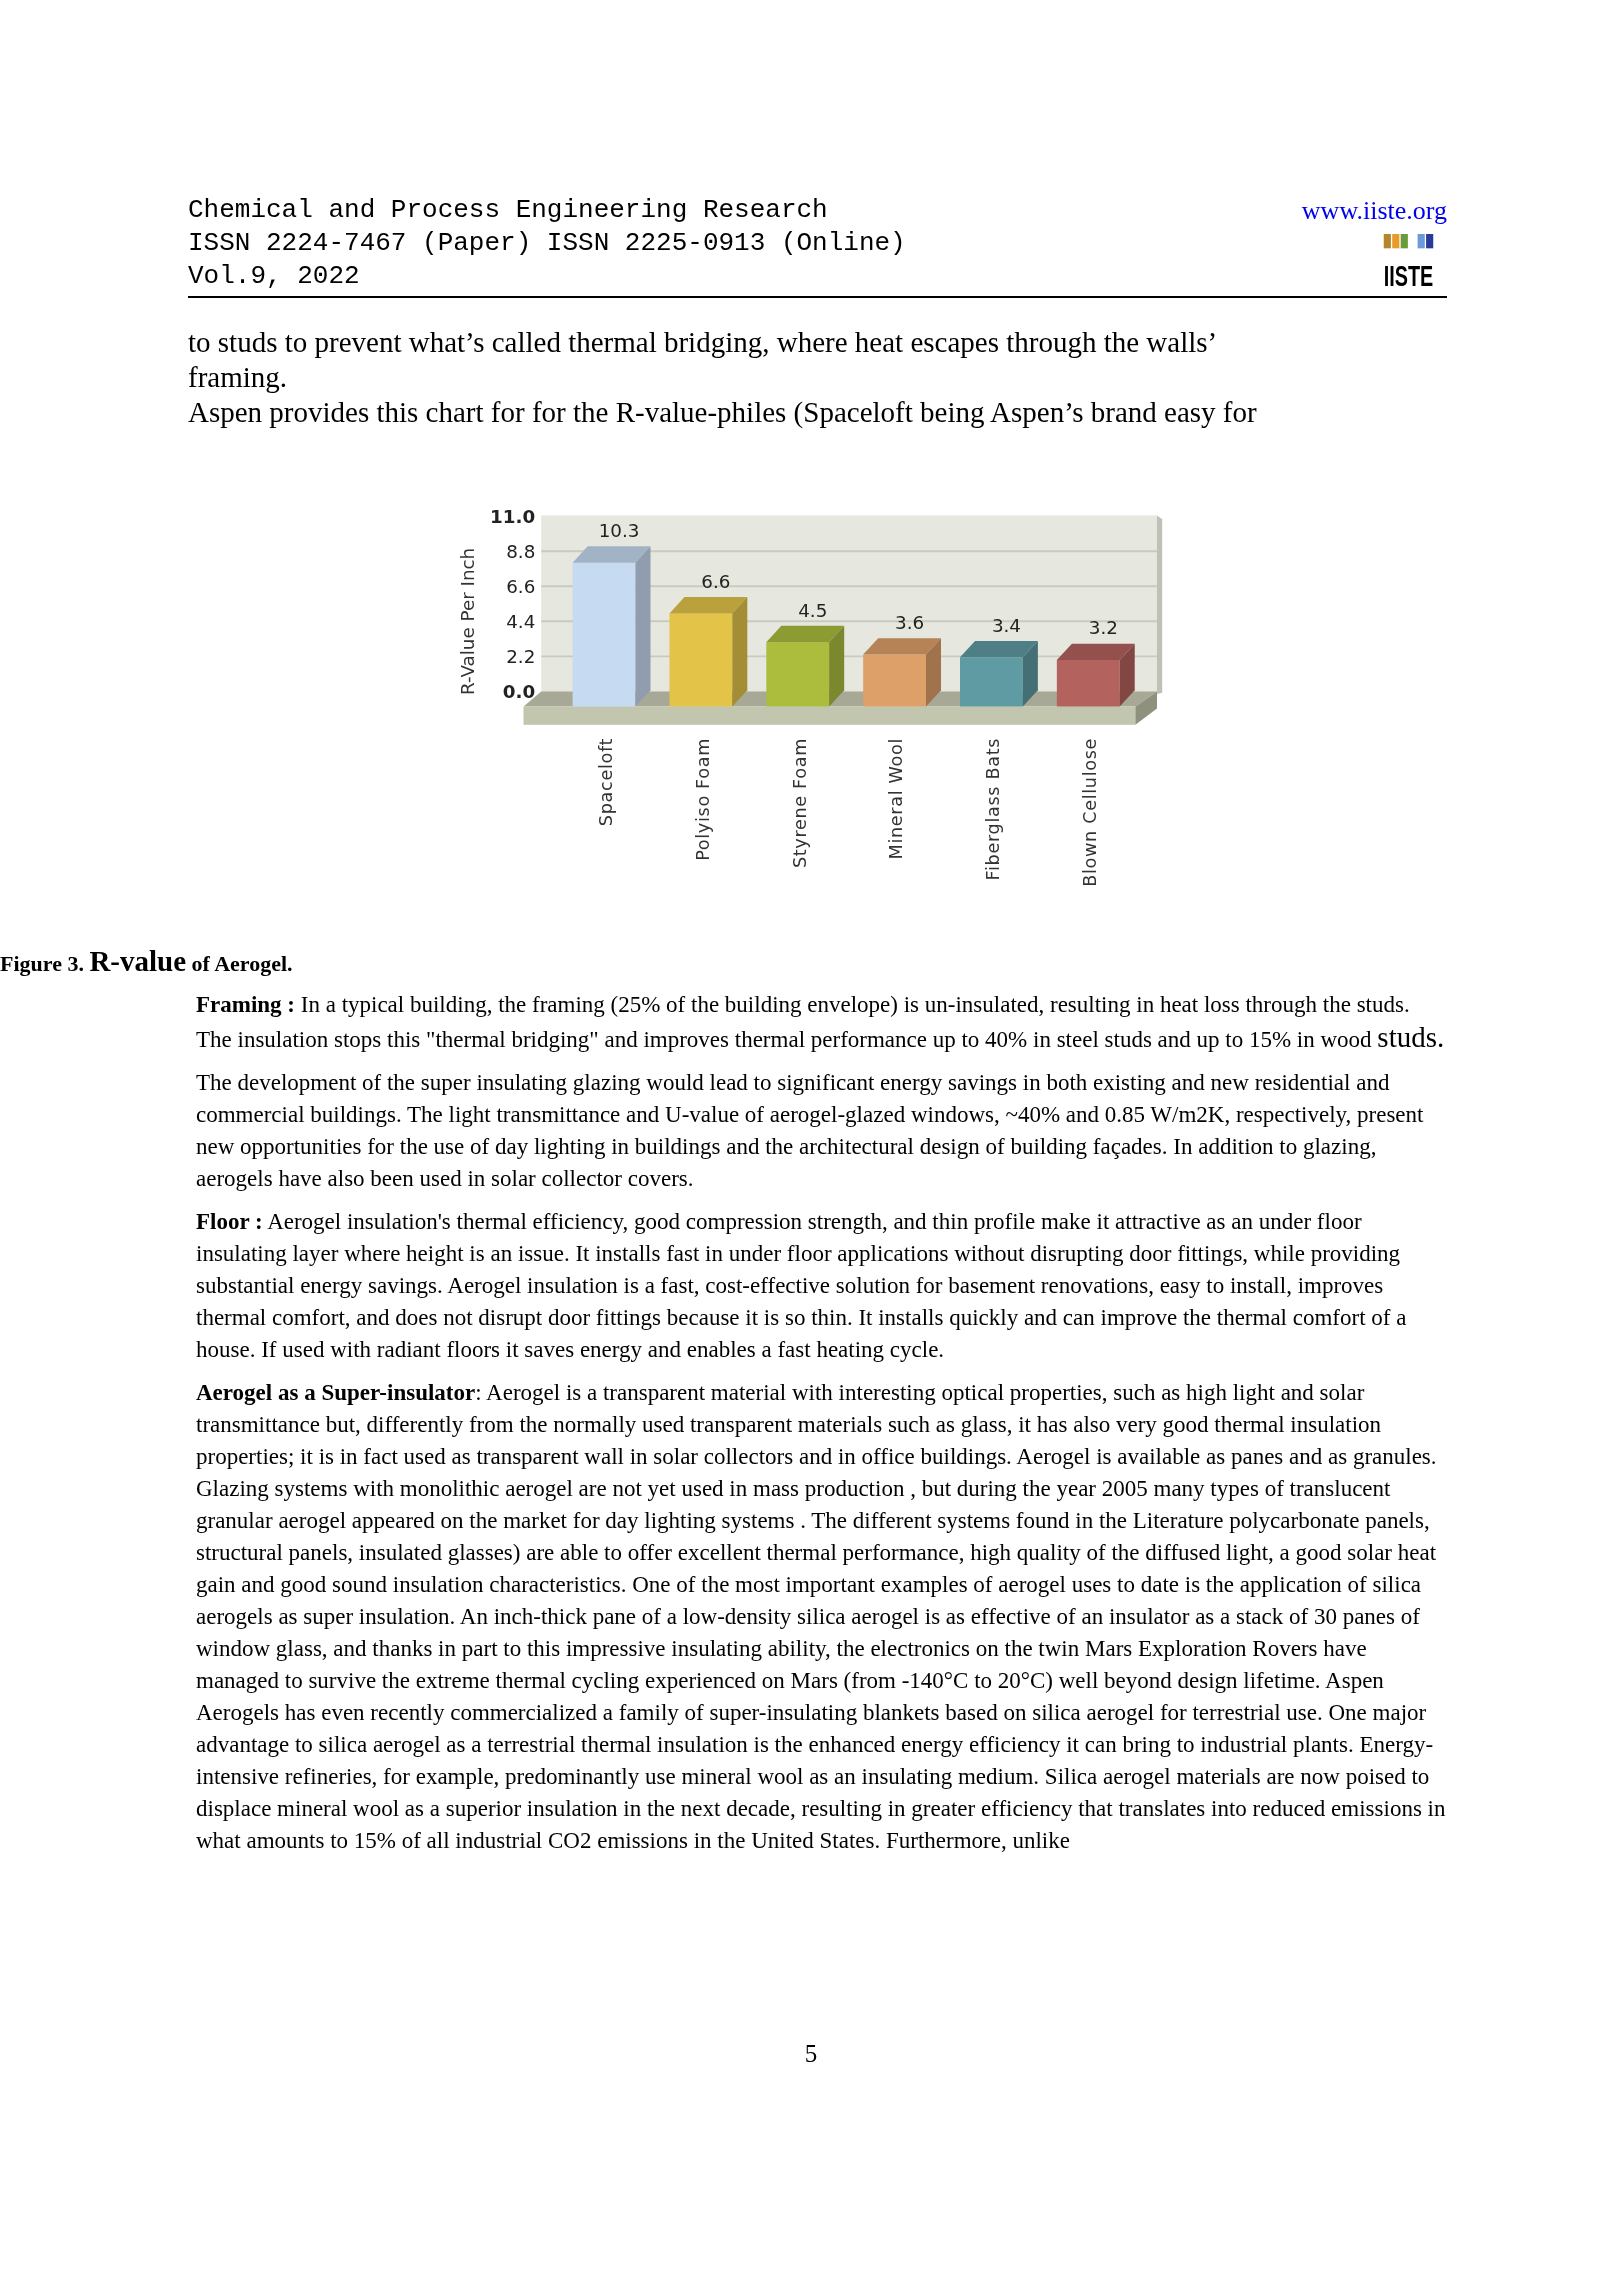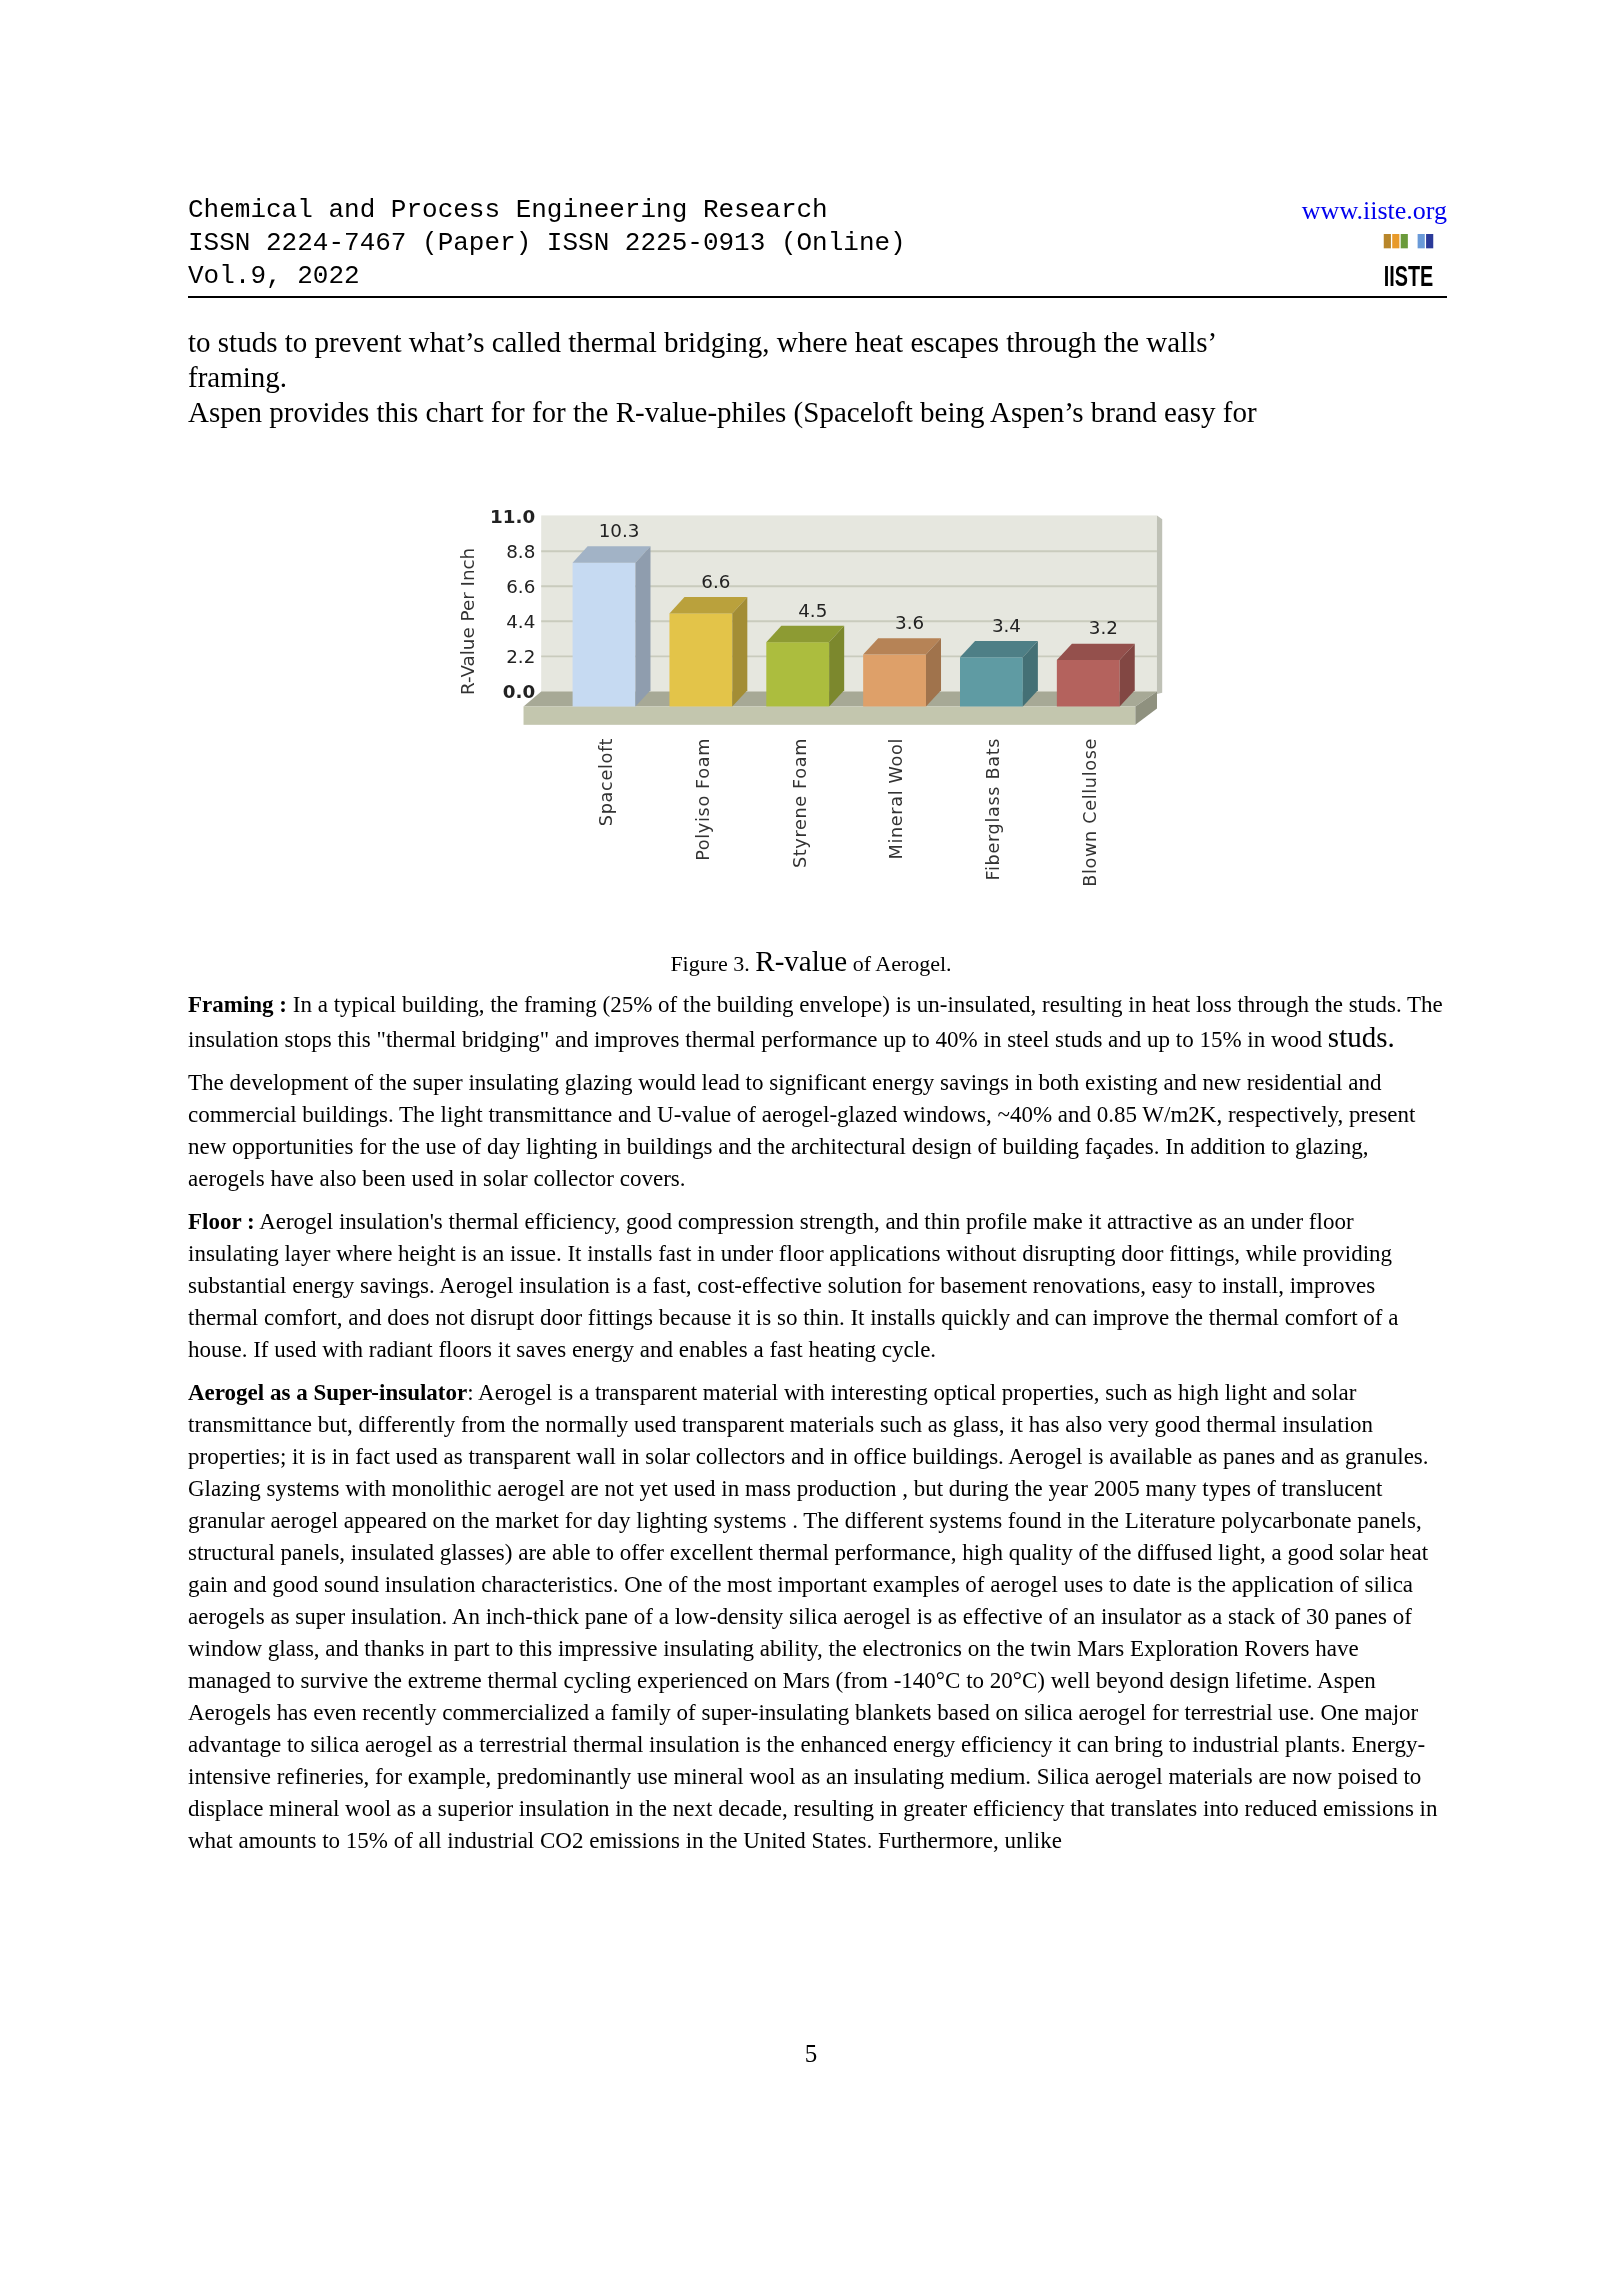--- a/index.html
+++ b/index.html
@@ -7,24 +7,24 @@
          font-family: "Liberation Serif", "DejaVu Serif", serif; color: #000; }
   .hdr-left { position: absolute; left: 188px; top: 194px; font-size: 26px; line-height: 33px; }
   .hdr-left div { white-space: nowrap; font-family: Liberation Mono, monospace; }
   .hdr-link { position: absolute; right: 175px; top: 194px; font-size: 26px; line-height: 33px;
               color: #0000ee; }
   .logo { position: absolute; left: 1383px; top: 234px; width: 51px; height: 56px; }
   .rule { position: absolute; left: 188px; top: 296px; width: 1259px; height: 0; border-top: 2.6px solid #000; }
   .intro { position: absolute; left: 188px; top: 325px; width: 1243px; font-size: 29px; line-height: 35px; }
   .intro p { margin: 0; }
   .chart { position: absolute; left: 445px; top: 497px; width: 746px; height: 419px; }
-  .caption { position: absolute; left: 0; width: 1622px; top: 945px; text-align: center; font-size: 22px; line-height: 33px; }
+  .caption { position: absolute; left: 0; width: 1622px; top: 945px; text-align: left; font-size: 22px; line-height: 33px; font-weight: bold; }
   .caption .big { font-size: 29px; }
   .body-text { position: absolute; left: 188px; top: 989px; width: 1259px; font-size: 23px; line-height: 32px; }
-  .body-text p { margin: 0 0 11px 0; }
+  .body-text p { margin: 0 0 11px 8px; }
   .body-text b { font-weight: bold; }
   .body-text .big { font-size: 29px; }
   .page-num { position: absolute; left: 0; width: 1622px; top: 2040px; text-align: center; font-size: 25px; }
   svg text { font-family: "DejaVu Sans", "Liberation Sans", sans-serif; }
 </style>
 </head>
 <body>
 
 <div class="hdr-left">
   <div>Chemical and Process Engineering Research</div>

